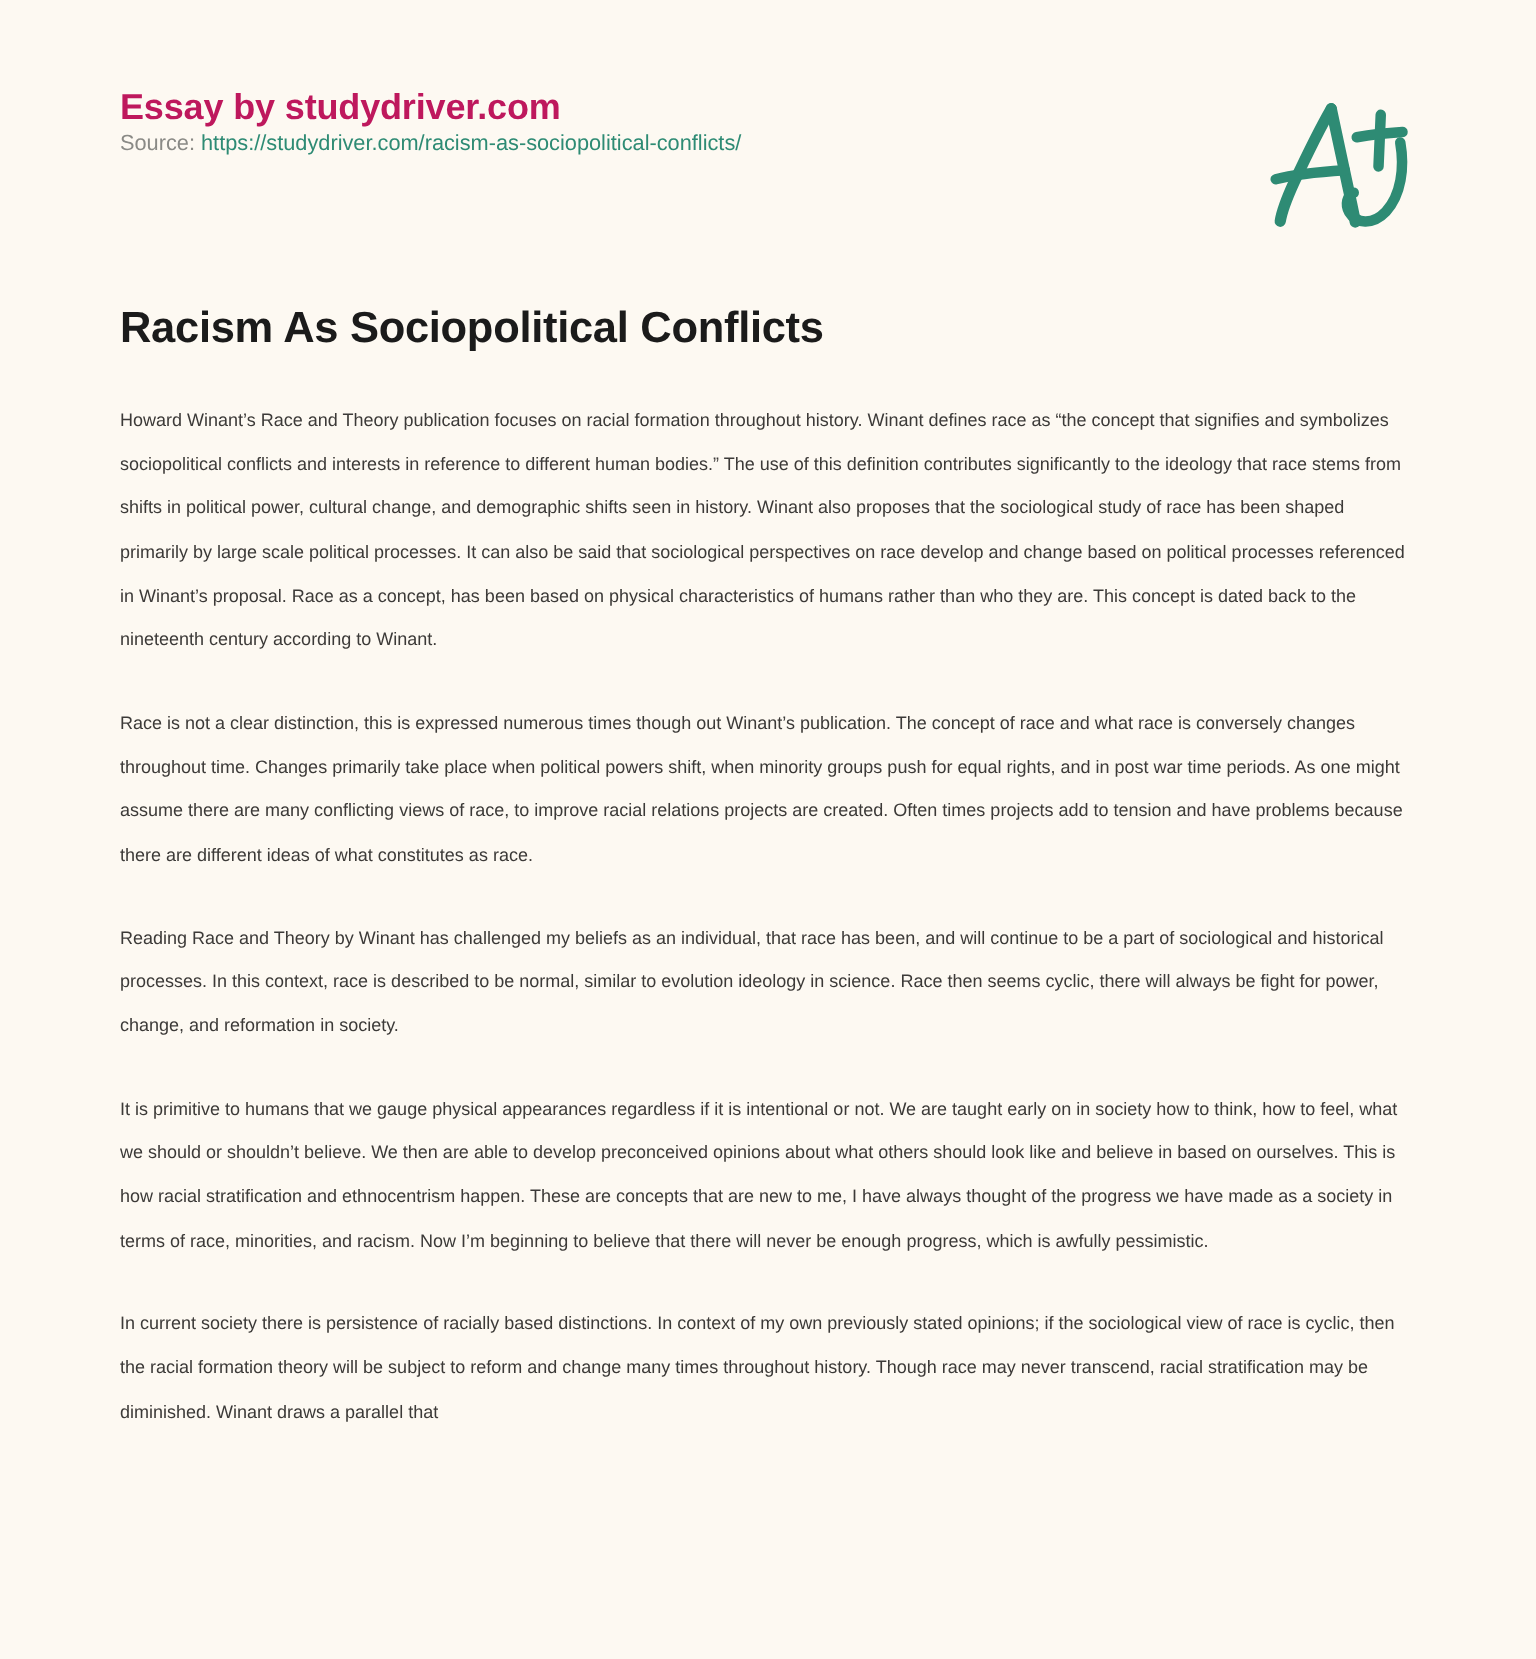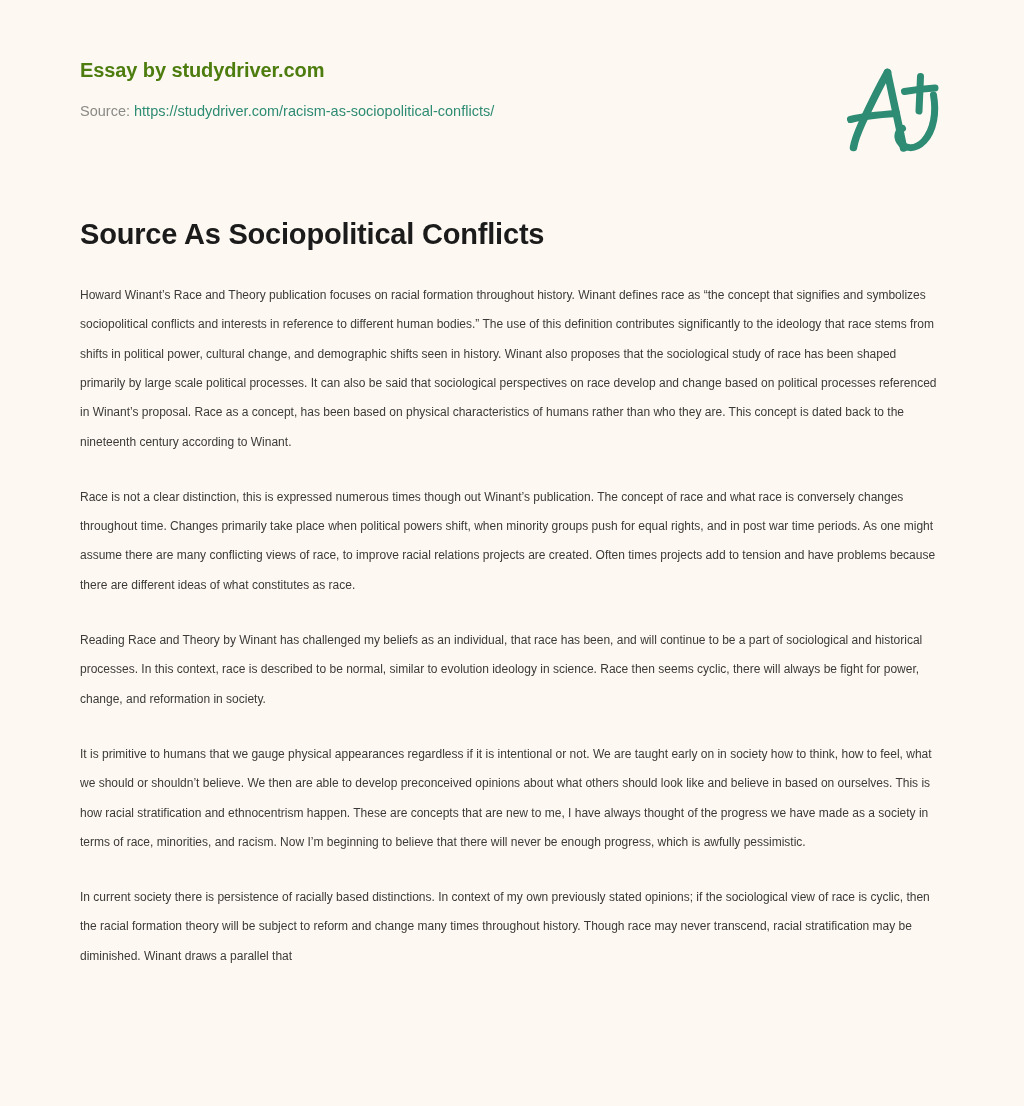--- a/index.html
+++ b/index.html
@@ -24,30 +24,29 @@
     padding: 0 80px;
   }
 
   
   .header {
     position: relative;
     padding-top: 58px;
   }
 
   .byline {
-    font-size: 20px;
+    font-size: 24px;
     font-weight: bold;
-    color: #4d7c0f;
+    color: #be185d;
     letter-spacing: -0.1px;
     margin: 0;
     line-height: 1.2;
   }
 
   .source-line {
-    margin-top: 20px;
     font-size: 14.5px;
     line-height: 1.3;
     white-space: nowrap;
   }
   .source-label {
     color: #8a8a86;
   }
   .source-url {
     color: #2e8b74;
     text-decoration: none;
@@ -122,21 +121,21 @@
 
         <path d="M82.5 14.5 C82 26 81.5 38 81 49" stroke-width="7"></path>
 
         <path d="M66.5 29.5 C75 28 89 26.5 97 26" stroke-width="7"></path>
 
         <path d="M95.5 33 C98.5 50 96 68 86 79 C77 88.5 66 87 61.5 79.5 C58.5 74.5 60 68.5 64.5 66.5" stroke-width="7"></path>
       </g>
     </svg>
   </div>
 
-  <h1 class="doc-title">Source As Sociopolitical Conflicts</h1>
+  <h1 class="doc-title">Racism As Sociopolitical Conflicts</h1>
 
   <div class="body-copy">
     <p>Howard Winant’s Race and Theory publication focuses on racial formation throughout history. Winant defines race as “the concept that signifies and symbolizes sociopolitical conflicts and interests in reference to different human bodies.” The use of this definition contributes significantly to the ideology that race stems from shifts in political power, cultural change, and demographic shifts seen in history. Winant also proposes that the sociological study of race has been shaped primarily by large scale political processes. It can also be said that sociological perspectives on race develop and change based on political processes referenced in Winant’s proposal. Race as a concept, has been based on physical characteristics of humans rather than who they are. This concept is dated back to the nineteenth century according to Winant.</p>
     <p>Race is not a clear distinction, this is expressed numerous times though out Winant’s publication. The concept of race and what race is conversely changes throughout time. Changes primarily take place when political powers shift, when minority groups push for equal rights, and in post war time periods. As one might assume there are many conflicting views of race, to improve racial relations projects are created. Often times projects add to tension and have problems because there are different ideas of what constitutes as race.</p>
     <p>Reading Race and Theory by Winant has challenged my beliefs as an individual, that race has been, and will continue to be a part of sociological and historical processes. In this context, race is described to be normal, similar to evolution ideology in science. Race then seems cyclic, there will always be fight for power, change, and reformation in society.</p>
     <p>It is primitive to humans that we gauge physical appearances regardless if it is intentional or not. We are taught early on in society how to think, how to feel, what we should or shouldn’t believe. We then are able to develop preconceived opinions about what others should look like and believe in based on ourselves. This is how racial stratification and ethnocentrism happen. These are concepts that are new to me, I have always thought of the progress we have made as a society in terms of race, minorities, and racism. Now I’m beginning to believe that there will never be enough progress, which is awfully pessimistic.</p>
     <p>In current society there is persistence of racially based distinctions. In context of my own previously stated opinions; if the sociological view of race is cyclic, then the racial formation theory will be subject to reform and change many times throughout history. Though race may never transcend, racial stratification may be diminished. Winant draws a parallel that</p>
   </div>
 
 </div>

